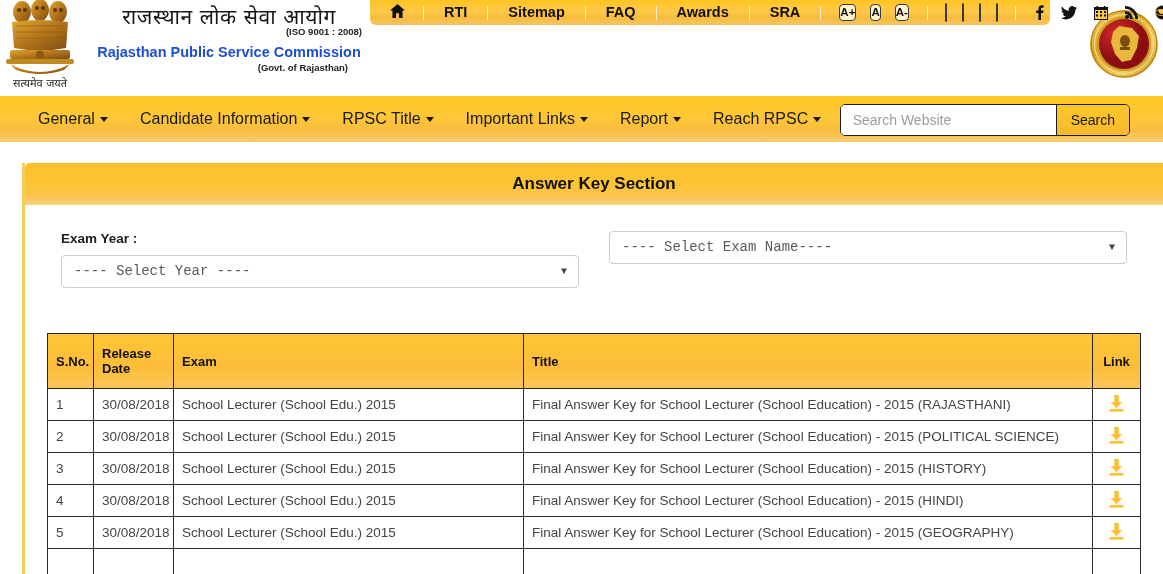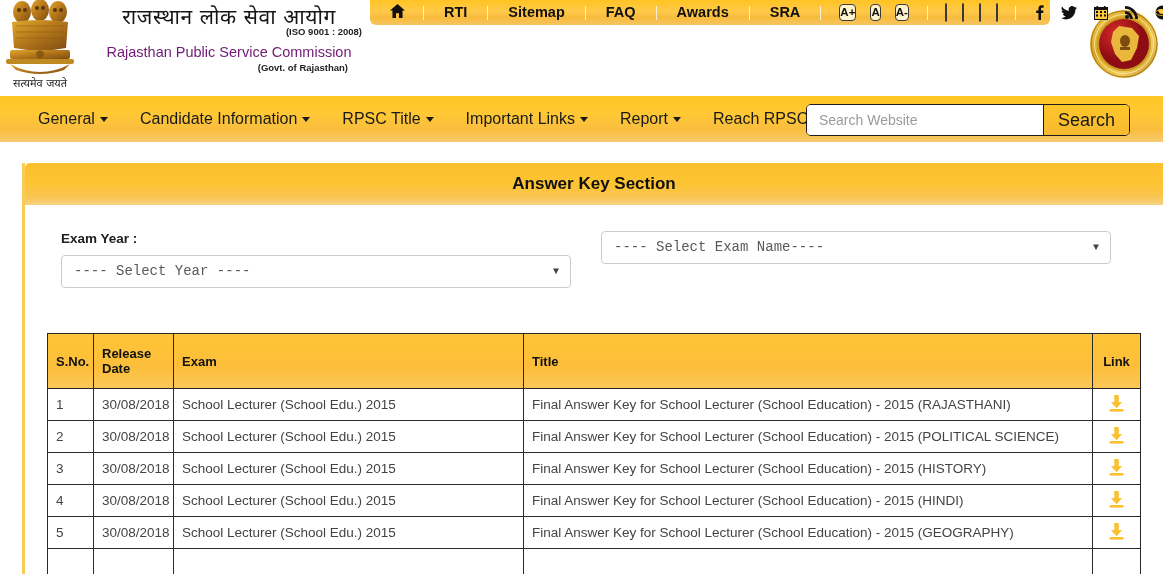--- a/index.html
+++ b/index.html
@@ -57,21 +57,21 @@
     font-family: "DejaVu Sans", sans-serif;
   }
   .hdr-iso {
     position: absolute; left: 88px; top: 26px; width: 282px;
     text-align: right; padding-right: 8px;
     font-size: 9.5px; font-weight: bold; color: #222;
   }
   .hdr-en {
     position: absolute; left: 88px; top: 44px; width: 282px;
     text-align: center;
-    font-size: 14.5px; font-weight: normal; color: #701a75;
+    font-size: 14.5px; font-weight: bold; color: #1d4ed8;
   }
   .hdr-govt {
     position: absolute; left: 88px; top: 62px; width: 282px;
     text-align: right; padding-right: 22px;
     font-size: 9.5px; font-weight: bold; color: #222;
   }
 
   
   .seal { position: absolute; right: 4px; top: 0px; width: 70px; height: 92px; }
 
@@ -99,41 +99,40 @@
   }
   .searchbox input {
     width: 215px; border: 0; outline: 0; padding: 13px 12px;
     font-size: 14px; color: #333;
     font-family: "Liberation Sans", sans-serif;
   }
   .searchbox input::placeholder { color: #9b9b9b; }
   .search-btn {
     border: 0; border-left: 1.5px solid #1d1d1d;
     background: linear-gradient(to bottom,#ffc62a,#f6b92f);
-    font-size: 18px; color: #1a1a1a; padding: 0 14px; cursor: pointer;
+    font-size: 14px; color: #1a1a1a; padding: 0 14px; cursor: pointer;
     font-family: "Liberation Sans", sans-serif;
-    margin-left: 21px;
   }
 
   
   .panel {
     position: absolute; left: 22px; top: 163px; width: 1141px; height: 411px;
     background: #fff;
     border-left: 3px solid #f7cd55;
   }
   .panel-title {
     height: 42px; margin-left: 0px;
     background: linear-gradient(to bottom, #fcc02c 0%, #fdc433 50%, #f9c451 80%, #f7d384 100%);
     display: flex; align-items: center; justify-content: center;
     font-size: 17px; font-weight: bold; color: #101010;
     border-top-left-radius: 5px;
   }
 
   .form-row {
-    display: flex; padding: 26px 52px 0 36px; gap: 30px;
+    display: flex; padding: 26px 36px 0 36px; gap: 30px;
   }
   .field { width: 523px; }
   .field-label {
     font-size: 13.5px; font-weight: bold; color: #202020; margin-bottom: 9px;
   }
   .select-shell {
     position: relative; height: 33px;
     border: 1px solid #ccc; border-radius: 4px; background: #fff; font-family: Liberation Mono, monospace;
   }
   .select-shell .val {

